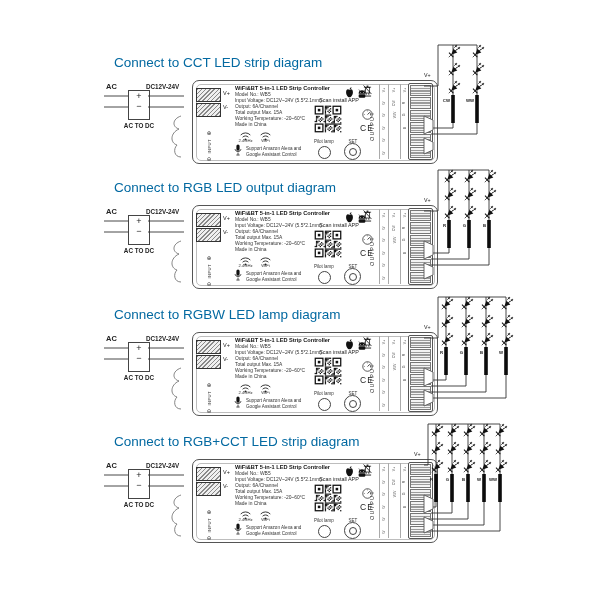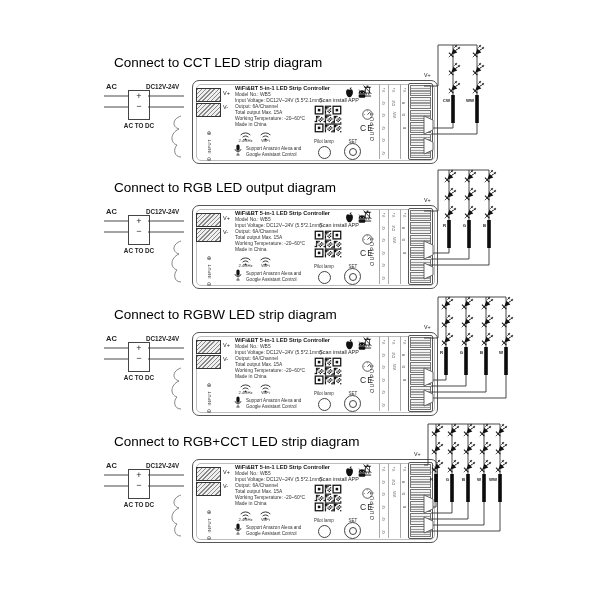--- a/index.html
+++ b/index.html
@@ -1,19 +1,19 @@
 <!DOCTYPE html>
 <html><head>
 <meta charset="utf-8">
 <style>
   html,body{margin:0;padding:0;background:#fff}
   body{width:600px;height:600px;font-family:"Liberation Sans",sans-serif;color:#222}
   #stage{position:relative;width:600px;height:600px;overflow:hidden;background:#fff}
   .section{position:absolute;left:0;width:600px;height:0;overflow:visible}
-  .title{position:absolute;left:114px;top:0;font-size:13.5px;color:#000000;white-space:nowrap}
+  .title{position:absolute;left:114px;top:0;font-size:13.5px;color:#0369a1;white-space:nowrap}
   .ac-label{position:absolute;left:106px;top:27px;font-size:7.5px;font-weight:bold;color:#222}
   .acdc-box{position:absolute;left:128px;top:35px;width:20px;height:28px;border:1.2px solid #444;background:#fff}
   .acdc-box .plus{position:absolute;top:0px;left:0;right:0;text-align:center;font-size:9px;line-height:10px}
   .acdc-box .minus{position:absolute;top:10px;left:0;right:0;text-align:center;font-size:9px;line-height:10px}
   .acdc-caption{position:absolute;left:118px;top:67px;width:42px;text-align:center;font-size:6.3px;font-weight:bold;white-space:nowrap}
   .dc-label{position:absolute;left:146px;top:28px;font-size:6.3px;font-weight:bold;white-space:nowrap}
   .case{position:absolute;left:192px;top:25px;width:244px;height:82px;border:1.2px solid #555;border-radius:7px;background:#fff}
   .case-inner{position:absolute;inset:2.5px;border:0.8px solid #bdbdbd;border-radius:5px;pointer-events:none}
   .conn{position:absolute;left:3px;top:7px;width:24px}
   .conn-cell{width:23px;height:12px;border:1px solid #333;margin-bottom:1px;
@@ -726,21 +726,21 @@
           <div class="term"></div>
           <div class="term"></div>
           <div class="term"></div>
           <div class="term"></div>
           <div class="term"></div>
           <div class="term"></div>
         </div>
       </div>
     </div>
     <div class="section" style="top: 307px;">
-      <div class="title">Connect to RGBW LED strip diagram</div>
+      <div class="title">Connect to RGBW LED lamp diagram</div>
       <div class="ac-label">AC</div>
       <div class="acdc-box">
         <span class="plus">+</span>
         <span class="minus">−</span>
       </div>
       <div class="acdc-caption">AC TO DC</div>
       <div class="dc-label">DC12V-24V</div>
       <div class="case">
         <div class="case-inner"></div>
         <div class="conn">

